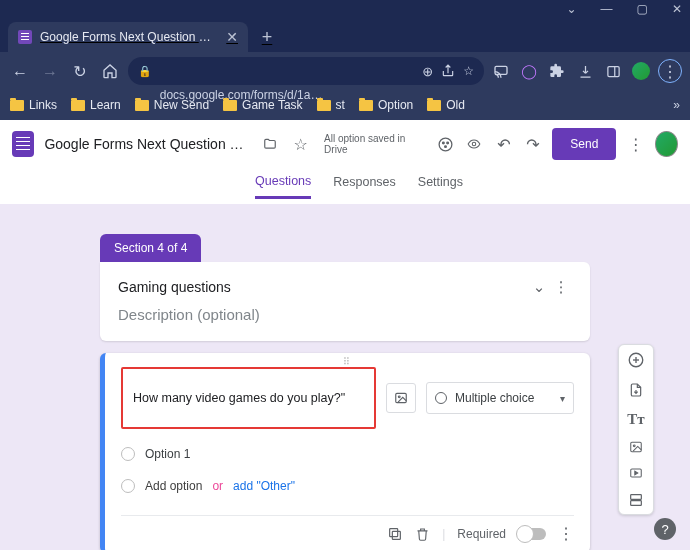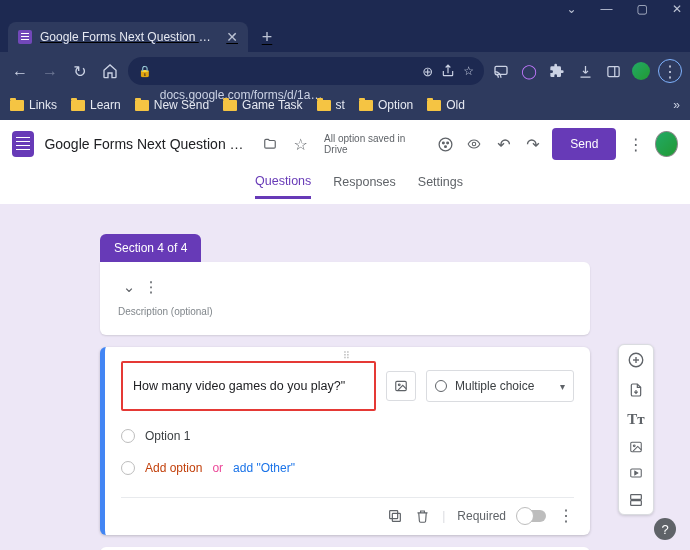--- a/index.html
+++ b/index.html
@@ -52,37 +52,37 @@
   .section-tabs .st.active { color:#673ab7; border-bottom:3px solid #673ab7; font-weight:500;}
 
   
   .canvas { background:#ede7f6; height: calc(550px - 18px - 34px - 38px - 30px - 48px - 36px); overflow:auto; padding: 30px 0 0 0; position:relative;}
   .card-wrap { width: 490px; margin: 0 auto; position:relative; }
 
   .section-badge { background:#673ab7; color:#fff; font-size:12px; font-weight:500; padding:7px 14px; border-radius:6px 6px 0 0; display:inline-block;}
   .section-card { background:#fff; border-radius:0 6px 6px 6px; padding: 16px 18px 18px 18px; box-shadow: 0 1px 2px rgba(0,0,0,.12);}
   .section-card .st-row { display:flex; align-items:center; }
   .section-title { font-size:14px; color:#202124; flex:1;}
-  .section-desc { font-size:10px; color:#80868b; margin-top:10px;}
+  .section-desc { font-size:15px; color:#80868b; margin-top:10px;}
   .st-ic { color:#5f6368; font-size:15px; width:22px; text-align:center; cursor:pointer;}
 
   .question-card { background:#fff; border-radius:6px; box-shadow: 0 1px 3px rgba(0,0,0,.2); margin-top:12px; border-left:5px solid #4285f4; padding: 14px 16px 10px 16px; position:relative;}
   .drag-handle { position:absolute; top:3px; left:50%; transform:translateX(-50%); color:#bdbdbd; font-size:10px; letter-spacing:2px;}
   .q-row { display:flex; gap:10px; align-items:center;}
-  .q-text-wrap { border:2.5px solid #e53935; padding:16px 10px; flex:1; border-radius:2px;}
+  .q-text-wrap { border:2.5px solid #e53935; padding:22px 10px; flex:1; border-radius:2px;}
   .q-text { font-size:12.5px; color:#202124;}
   .img-btn { width:30px; height:30px; border:1px solid #dadce0; border-radius:3px; display:flex; align-items:center;justify-content:center; color:#5f6368; font-size:14px;}
   .type-dd { border:1px solid #dadce0; border-radius:3px; height:32px; display:flex; align-items:center; padding: 0 8px; gap:8px; font-size:12px; color:#3c4043; width: 148px;}
   .radio-dot { width:12px;height:12px;border:1.5px solid #5f6368;border-radius:50%;}
   .dd-chev { margin-left:auto; color:#5f6368; font-size:10px;}
 
   .option-row { display:flex; align-items:center; gap:10px; margin-top:18px; font-size:12px; color:#3c4043;}
   .opt-radio { width:14px;height:14px;border:1.5px solid #bdbdbd;border-radius:50%;}
   .add-other { color:#1a73e8; cursor:pointer;}
-  .opt-placeholder { color:#c2410c;}
+  .opt-placeholder { color:#404040;}
 
   .q-footer { display:flex; align-items:center; justify-content:flex-end; gap:12px; border-top:1px solid #e8eaed; margin-top:22px; padding-top:8px; color:#5f6368; font-size:12px;}
   .req-label { font-size:12px;}
   .toggle { width:28px; height:12px; background:#bdbdbd; border-radius:6px; position:relative;}
   .toggle::after { content:""; position:absolute; left:-2px; top:-3px; width:16px; height:16px; background:#fff; border:1px solid #bdbdbd; border-radius:50%;}
   .f-ic { font-size:16px; cursor:pointer;}
 
   .untitled-card { background:#fff; border-radius:6px 6px 0 0; box-shadow: 0 1px 2px rgba(0,0,0,.12); margin-top:12px; padding:16px 18px 4px 18px; font-size:13px; color:#202124;}
 
   
@@ -229,20 +229,21 @@
   <div class="st active">Questions</div>
   <div class="st">Responses</div>
   <div class="st">Settings</div>
 </div>
 
 <div class="canvas">
   <div class="card-wrap">
     <div class="section-badge">Section 4 of 4</div>
     <div class="section-card">
       <div class="st-row">
+        <div class="section-title">Gaming questions</div>
         <span class="st-ic">⌄</span>
         <span class="st-ic">⋮</span>
       </div>
       <div class="section-desc">Description (optional)</div>
     </div>
 
     <div class="question-card">
       <div class="drag-handle">⠿</div>
       <div class="q-row">
         <div class="q-text-wrap">

